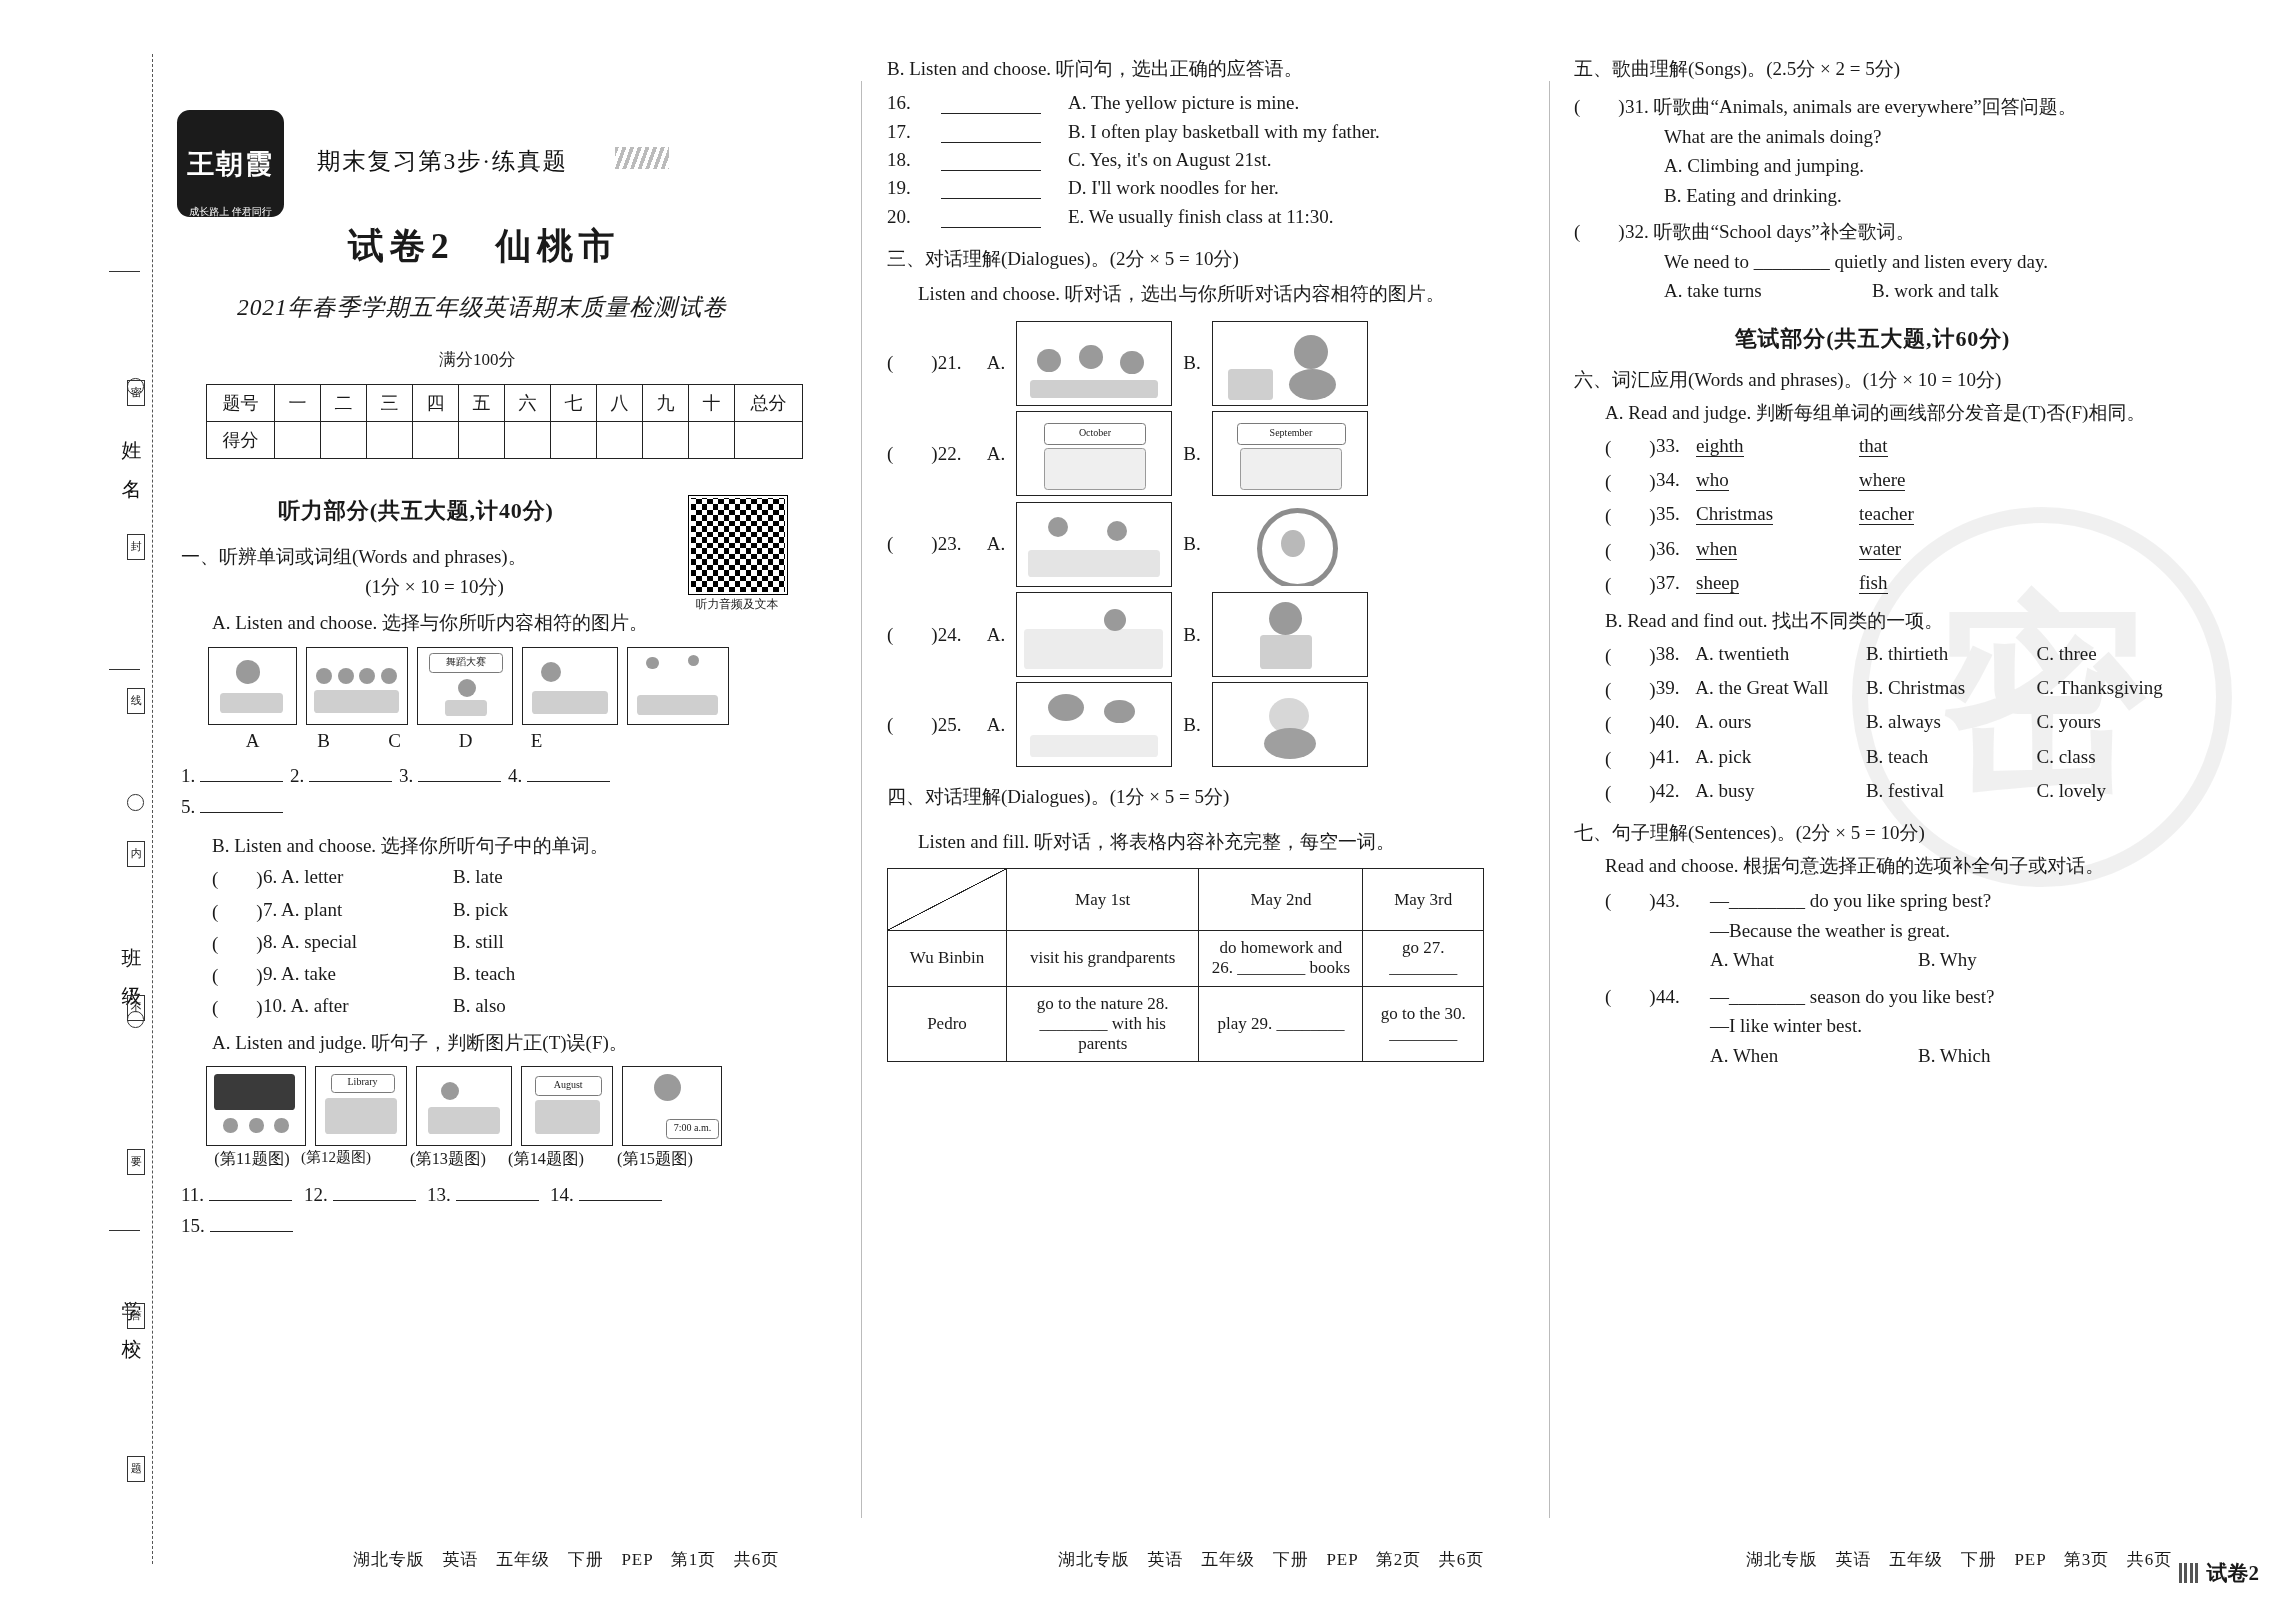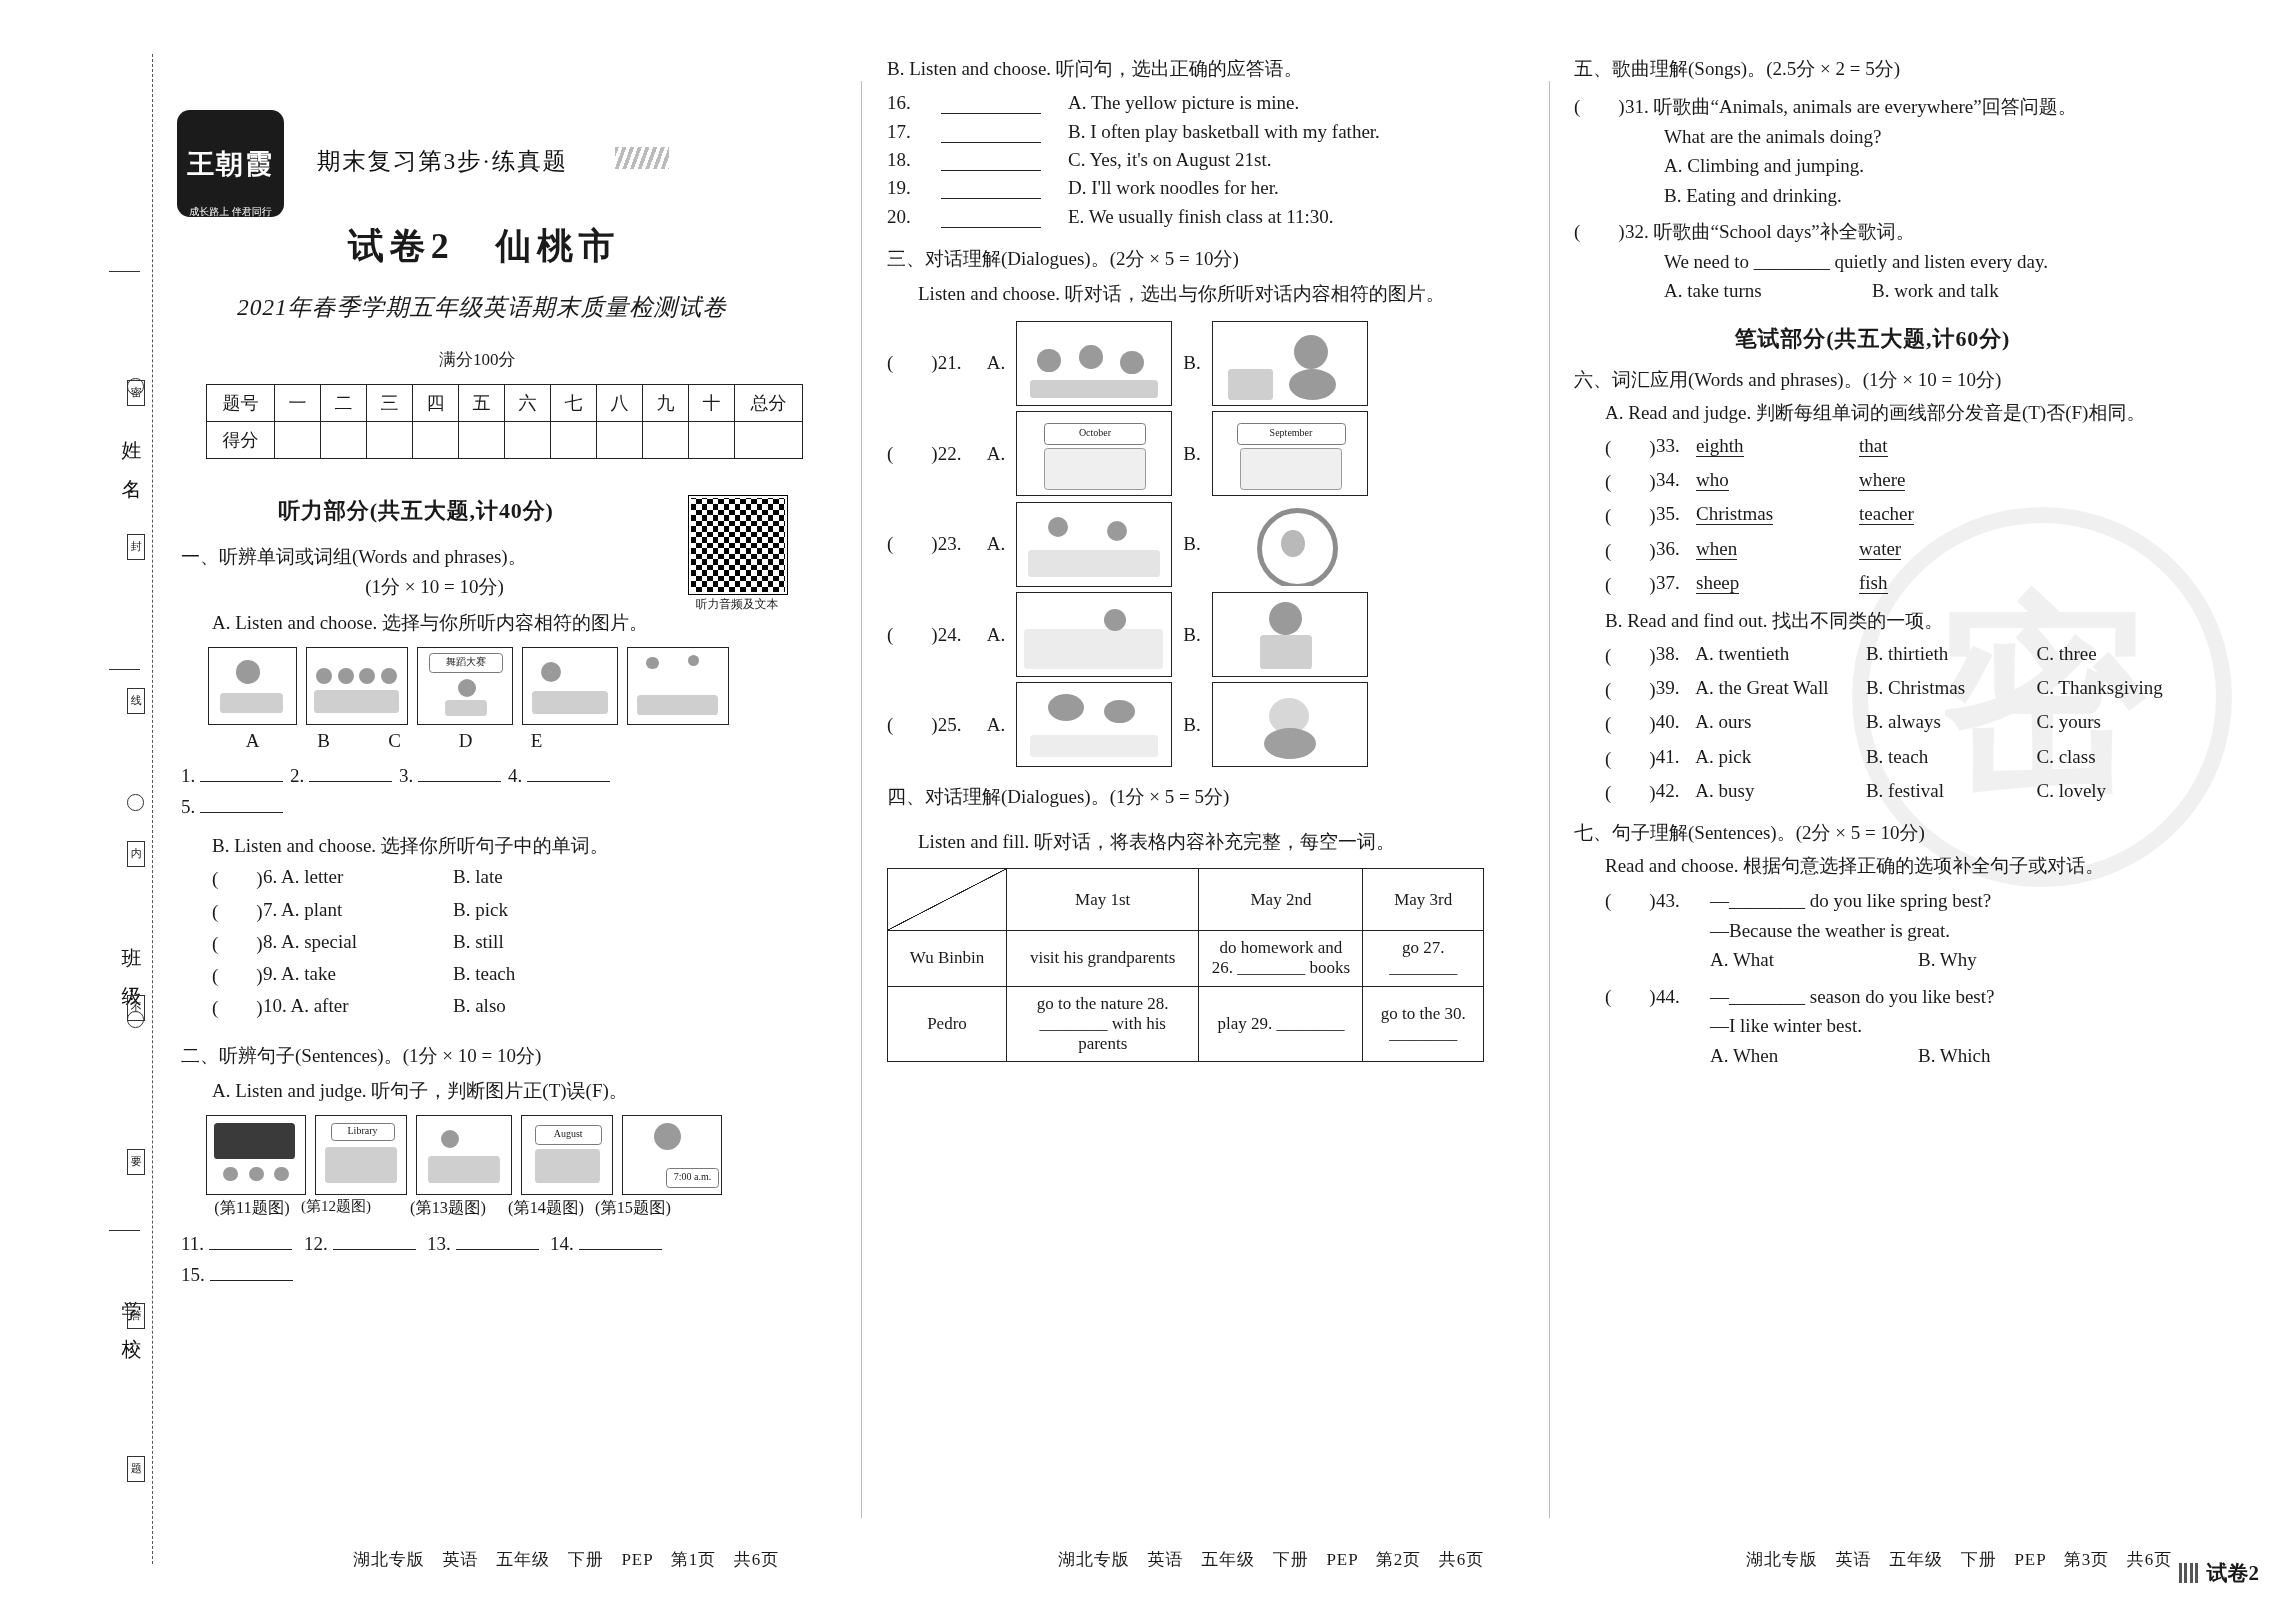--- a/index.html
+++ b/index.html
@@ -276,23 +276,20 @@
         <span class="a"><span>9.</span> <span>A. take</span></span>
         <span>B. teach</span>
       </div>
       <div class="opt-row">
         <span class="par">(　　)</span>
         <span class="a"><span>10.</span> <span>A. after</span></span>
         <span>B. also</span>
       </div>
     </div>
 
-    <div class="txt" style="margin-top:20px">
-      <span>二、听辨句子(Sentences)。</span><span>(1分 × 10 = 10分)</span>
-    </div>
 
     <div class="txt indent" style="margin-top:5.4px">A. Listen and judge. 听句子，判断图片正(T)误(F)。</div>
 
     <div class="figrow" style="margin-top:9px;margin-left:25px">
       <div class="pic sketch" style="width:98px;height:78px">
         <u style="left:7.2px;top:7.2px;width:81px;height:36px;background:#3a3a3a"></u>
         <i style="left:16.3px;top:51px;width:14.5px;height:14.5px"></i>
           <i style="left:42px;top:51px;width:14.5px;height:14.5px"></i>
           <i style="left:67px;top:51px;width:14.5px;height:14.5px"></i>
       </div>
@@ -311,21 +308,21 @@
       <div class="pic sketch" style="width:98px;height:78px">
         <i style="left:31px;top:7.2px;width:27px;height:27px"></i>
         <b style="left:43px;top:52px;width:51px;height:18px;line-height:16.3px">7:00 a.m.</b>
       </div>
     </div>
     <div class="txt" style="margin-left:22px;display:flex;gap:0">
       <span style="width:98px;text-align:center;font-size:16.3px">(第11题图)</span>
       <span style="width:98px;text-align:left;font-size:15px">(第12题图)</span>
       <span style="width:98px;text-align:center;font-size:16.3px">(第13题图)</span>
       <span style="width:98px;text-align:center;font-size:16.3px">(第14题图)</span>
-      <span style="width:98px;text-align:left;font-size:16.3px">(第15题图)</span>
+      <span style="width:98px;text-align:right;font-size:16.3px">(第15题图)</span>
     </div>
 
     <div class="fill-row">
       <div style="width:123px"><span>11.</span> <span class="blankline"></span></div>
       <div style="width:123px"><span>12.</span> <span class="blankline"></span></div>
       <div style="width:123px"><span>13.</span> <span class="blankline"></span></div>
       <div style="width:123px"><span>14.</span> <span class="blankline"></span></div>
     </div>
     <div class="fill-row" style="margin-top:9px">
       <div style="width:123px"><span>15.</span> <span class="blankline"></span></div>

